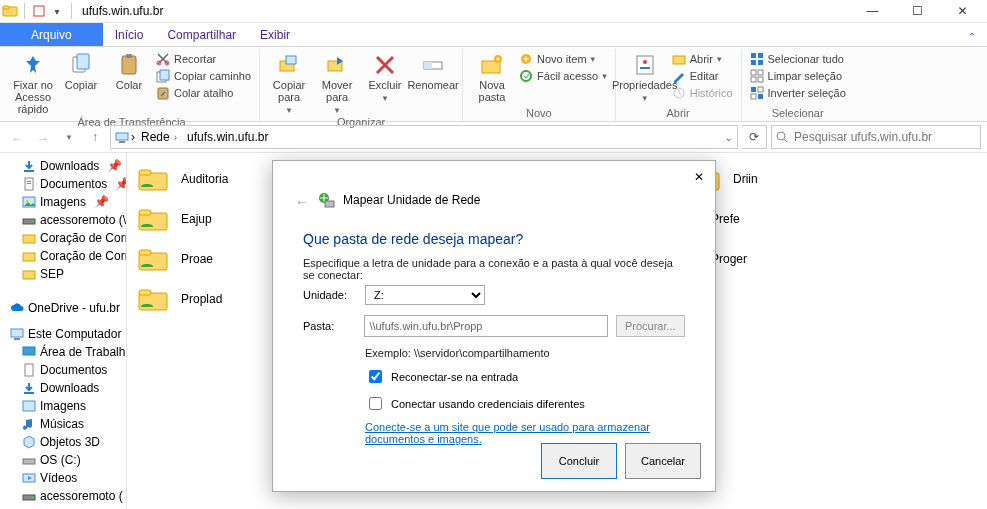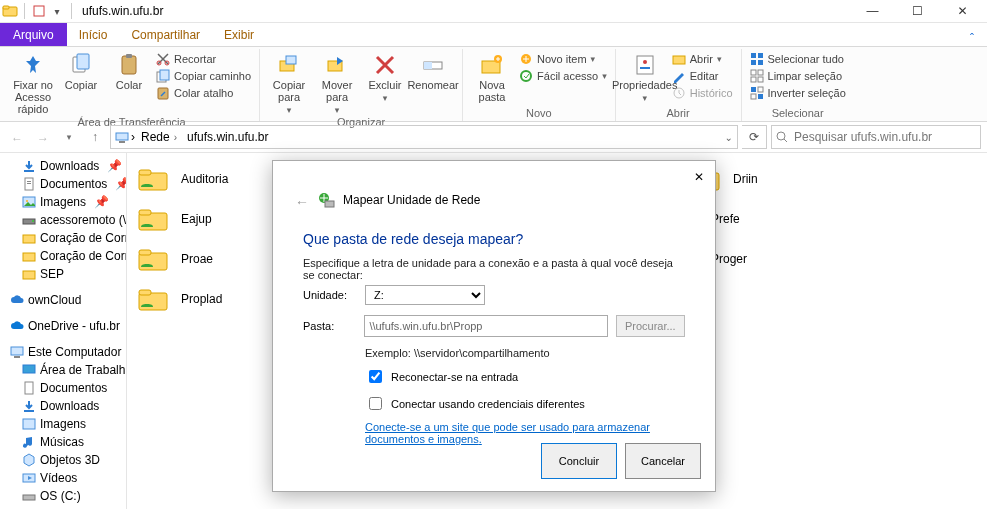--- a/index.html
+++ b/index.html
@@ -7,22 +7,22 @@
 
 .titlebar{height:22px;background:#fff;border-bottom:1px solid #e5e5e5;display:flex;align-items:center;padding:0 2px;}
 .qat{display:flex;align-items:center;gap:2px;}
 .qat .ico{width:16px;height:16px;display:flex;align-items:center;justify-content:center;}
 .title-sep{width:1px;height:16px;background:#ccc;margin:0 4px;}
 .titlebar .title{margin-left:6px;color:#000;}
 .titlebar .winctrl{margin-left:auto;display:flex;}
 .winbtn{width:45px;height:22px;display:flex;align-items:center;justify-content:center;color:#333;}
 
 .tabs{height:23px;display:flex;align-items:flex-end;background:#fff;border-bottom:1px solid #d9d9d9;font-size:12px;}
-.filetab{background:#6d28d9;color:#fff;padding:4px 13px;height:100%;box-sizing:border-box;display:flex;align-items:center;}
-.tab{padding:4px 12px;color:#a16207;}
+.filetab{background:#3b82f6;color:#fff;padding:4px 31px;height:100%;box-sizing:border-box;display:flex;align-items:center;}
+.tab{padding:4px 12px;color:#4c1d95;}
 .tabs .spacer{flex:1;}
 .tabs .help{width:30px;text-align:center;color:#1e6fd6;}
 
 .ribbon{height:72px;background:#fcfcfc;border-bottom:1px solid #d9d9d9;display:flex;padding:2px 4px 0 4px;}
 .group{display:flex;flex-direction:column;justify-content:space-between;border-right:1px solid #e5e5e5;padding:0 6px;}
 .group .body{flex:1;display:flex;align-items:flex-start;gap:2px;padding-top:2px;}
 .group .label{text-align:center;font-size:11px;color:#666;padding:1px 0 2px 0;}
 .bigbtn{display:flex;flex-direction:column;align-items:center;justify-content:flex-start;width:46px;text-align:center;font-size:11px;color:#444;gap:2px;padding-top:2px;}
 .bigbtn .ic{width:24px;height:24px;}
 .col{display:flex;flex-direction:column;gap:1px;}
@@ -431,28 +431,20 @@
       </div>
     <div class="nnode l2">
         <span class="ic">
           <svg width="14" height="14">
             <rect x="1" y="4" width="12" height="8" fill="#ffd86b" stroke="#d9a300"></rect>
           </svg>
         </span>
         <span>SEP</span>
       </div>
     <div class="navsep"></div>
-    <div class="nnode">
-        <span class="ic">
-          <svg width="14" height="14">
-            <path d="M4 10a3 3 0 010-6 4 4 0 017 1 2.5 2.5 0 010 5z" fill="#2b7cd3"></path>
-          </svg>
-        </span>
-        <span>ownCloud</span>
-      </div>
     <div class="navsep"></div>
     <div class="nnode">
         <span class="ic">
           <svg width="14" height="14">
             <path d="M4 10a3 3 0 010-6 4 4 0 017 1 2.5 2.5 0 010 5z" fill="#0a78d6"></path>
           </svg>
         </span>
         <span>OneDrive - ufu.br</span>
       </div>
     <div class="navsep"></div>
@@ -510,33 +502,33 @@
         <span class="ic">
           <svg width="14" height="14">
             <path d="M7 1l5 3v6l-5 3-5-3V4z" fill="#cfe6ff" stroke="#4a90d9"></path>
           </svg>
         </span>
         <span>Objetos 3D</span>
       </div>
     <div class="nnode l2">
         <span class="ic">
           <svg width="14" height="14">
+            <rect x="1" y="6" width="12" height="5" fill="#bbb" stroke="#777"></rect>
+          </svg>
+        </span>
+        <span>OS (C:)</span>
+      </div>
+    <div class="nnode l2">
+        <span class="ic">
+          <svg width="14" height="14">
             <rect x="1" y="3" width="12" height="8" fill="#cfe6ff" stroke="#4a90d9"></rect>
             <path d="M6 5l4 2-4 2z" fill="#4a90d9"></path>
           </svg>
         </span>
         <span>Vídeos</span>
-      </div>
-    <div class="nnode l2">
-        <span class="ic">
-          <svg width="14" height="14">
-            <rect x="1" y="6" width="12" height="5" fill="#bbb" stroke="#777"></rect>
-          </svg>
-        </span>
-        <span>OS (C:)</span>
       </div>
     <div class="nnode l2">
         <span class="ic">
           <svg width="14" height="14">
             <rect x="1" y="6" width="12" height="5" fill="#888" stroke="#555"></rect>
             <circle cx="11" cy="8" r="1" fill="#3c3"></circle>
           </svg>
         </span>
         <span>acessoremoto (</span>
       </div>

